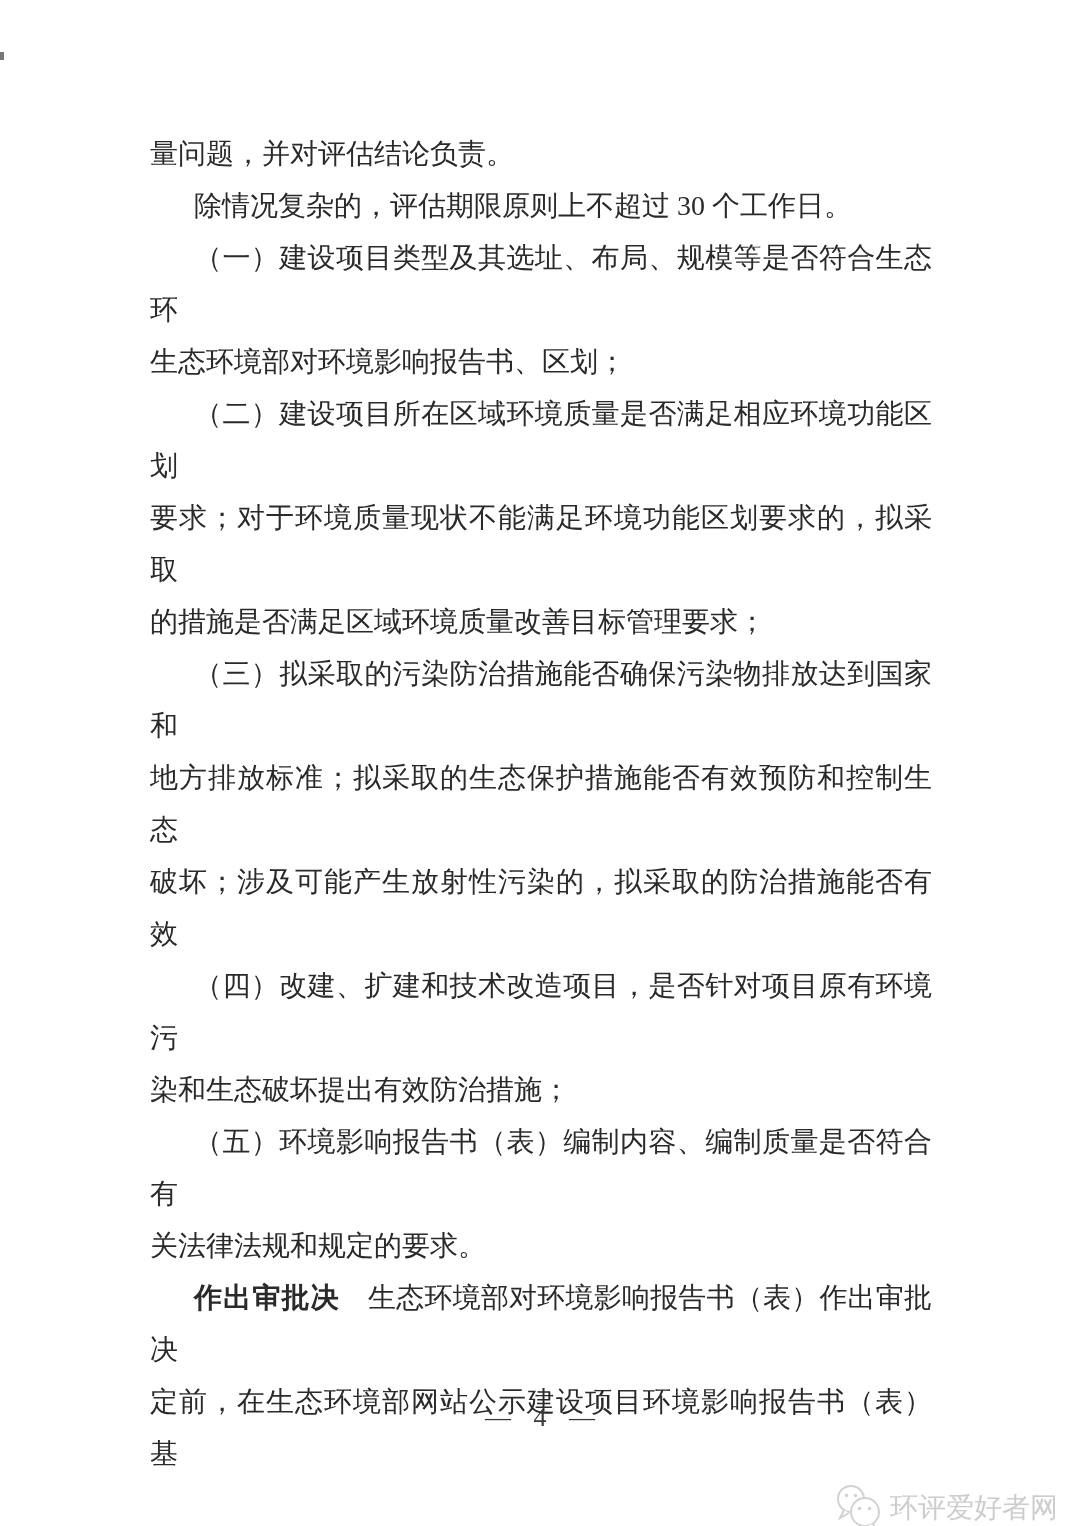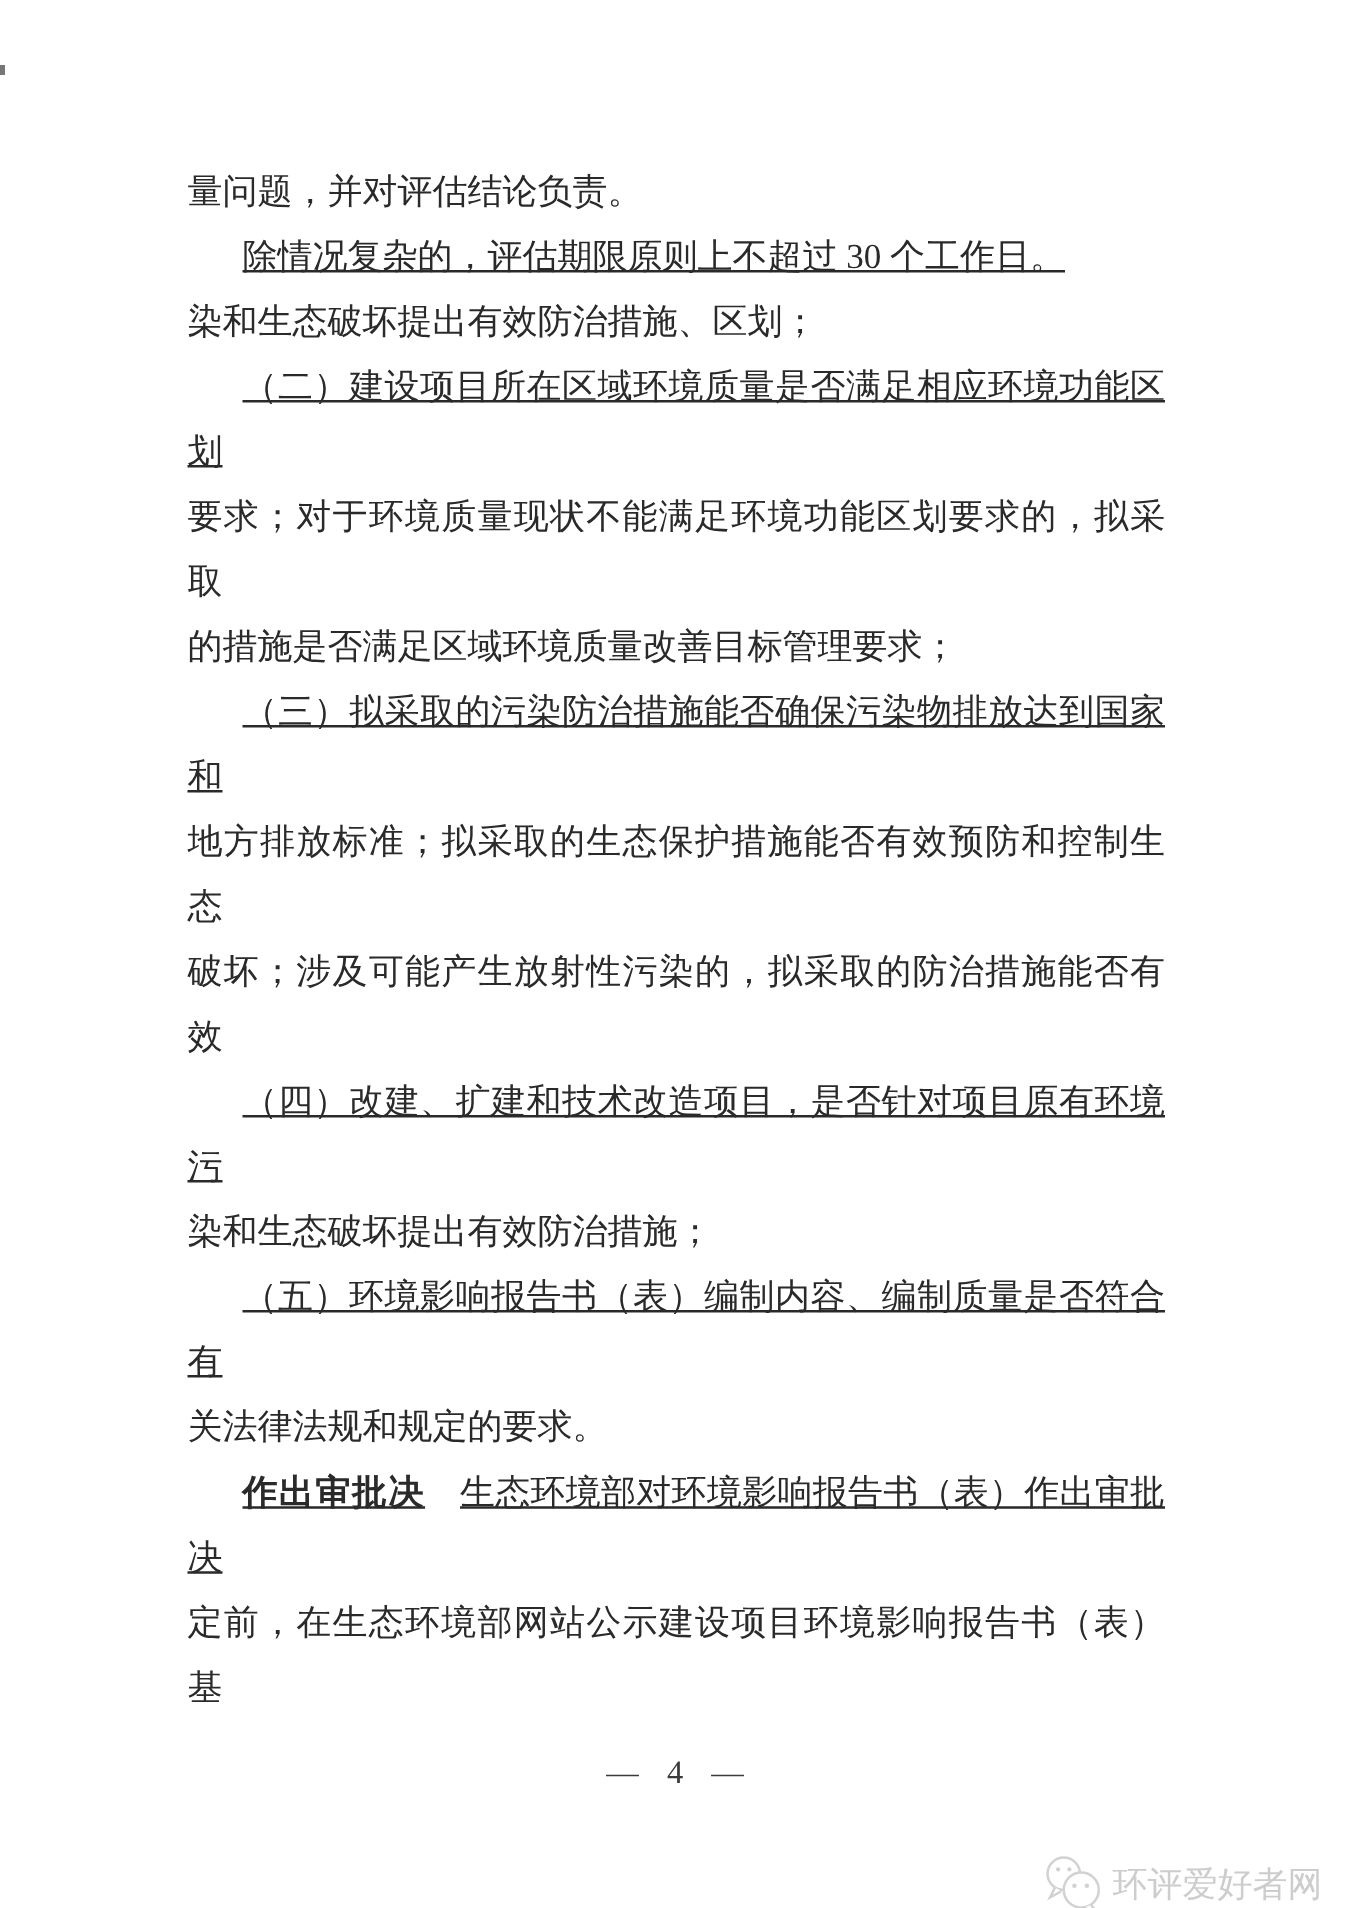--- a/index.html
+++ b/index.html
@@ -27,21 +27,20 @@
   .line{
     text-align:justify;
     text-align-last:justify;
     min-height:52px;
   }
   .line.para-last{
     text-align-last:left;
   }
   .line.indent{
     text-indent:44px;
-    text-decoration:underline;
   }
   .lead{
     font-family:"Liberation Sans","DejaVu Sans",sans-serif;
     font-weight:700;
     margin-right:28px;
     letter-spacing:1px;
   }
   .pagenum{
     position:absolute;
     top:1366px;left:0;width:100%;
@@ -68,21 +67,22 @@
   <div class="artifact"></div>
 
   <main class="doc" style="color: rgb(42, 42, 42);">
       <div class="para">
         <div class="line para-last">量问题，并对评估结论负责。</div>
       </div>
       <div class="para">
         <div class="line para-last indent">除情况复杂的，评估期限原则上不超过 30 个工作日。</div>
       </div>
       <div class="para">
-        <div class="line para-last">染和生态破坏提出有效防治措施、区划；</div>
+        <div class="line indent">（一）建设项目类型及其选址、布局、规模等是否符合生态环</div>
+        <div class="line para-last">生态环境部对环境影响报告书、区划；</div>
       </div>
       <div class="para">
         <div class="line indent">（二）建设项目所在区域环境质量是否满足相应环境功能区划</div>
         <div class="line">要求；对于环境质量现状不能满足环境功能区划要求的，拟采取</div>
         <div class="line para-last">的措施是否满足区域环境质量改善目标管理要求；</div>
       </div>
       <div class="para">
         <div class="line indent">（三）拟采取的污染防治措施能否确保污染物排放达到国家和</div>
         <div class="line">地方排放标准；拟采取的生态保护措施能否有效预防和控制生态</div>
         <div class="line">破坏；涉及可能产生放射性污染的，拟采取的防治措施能否有效</div>

